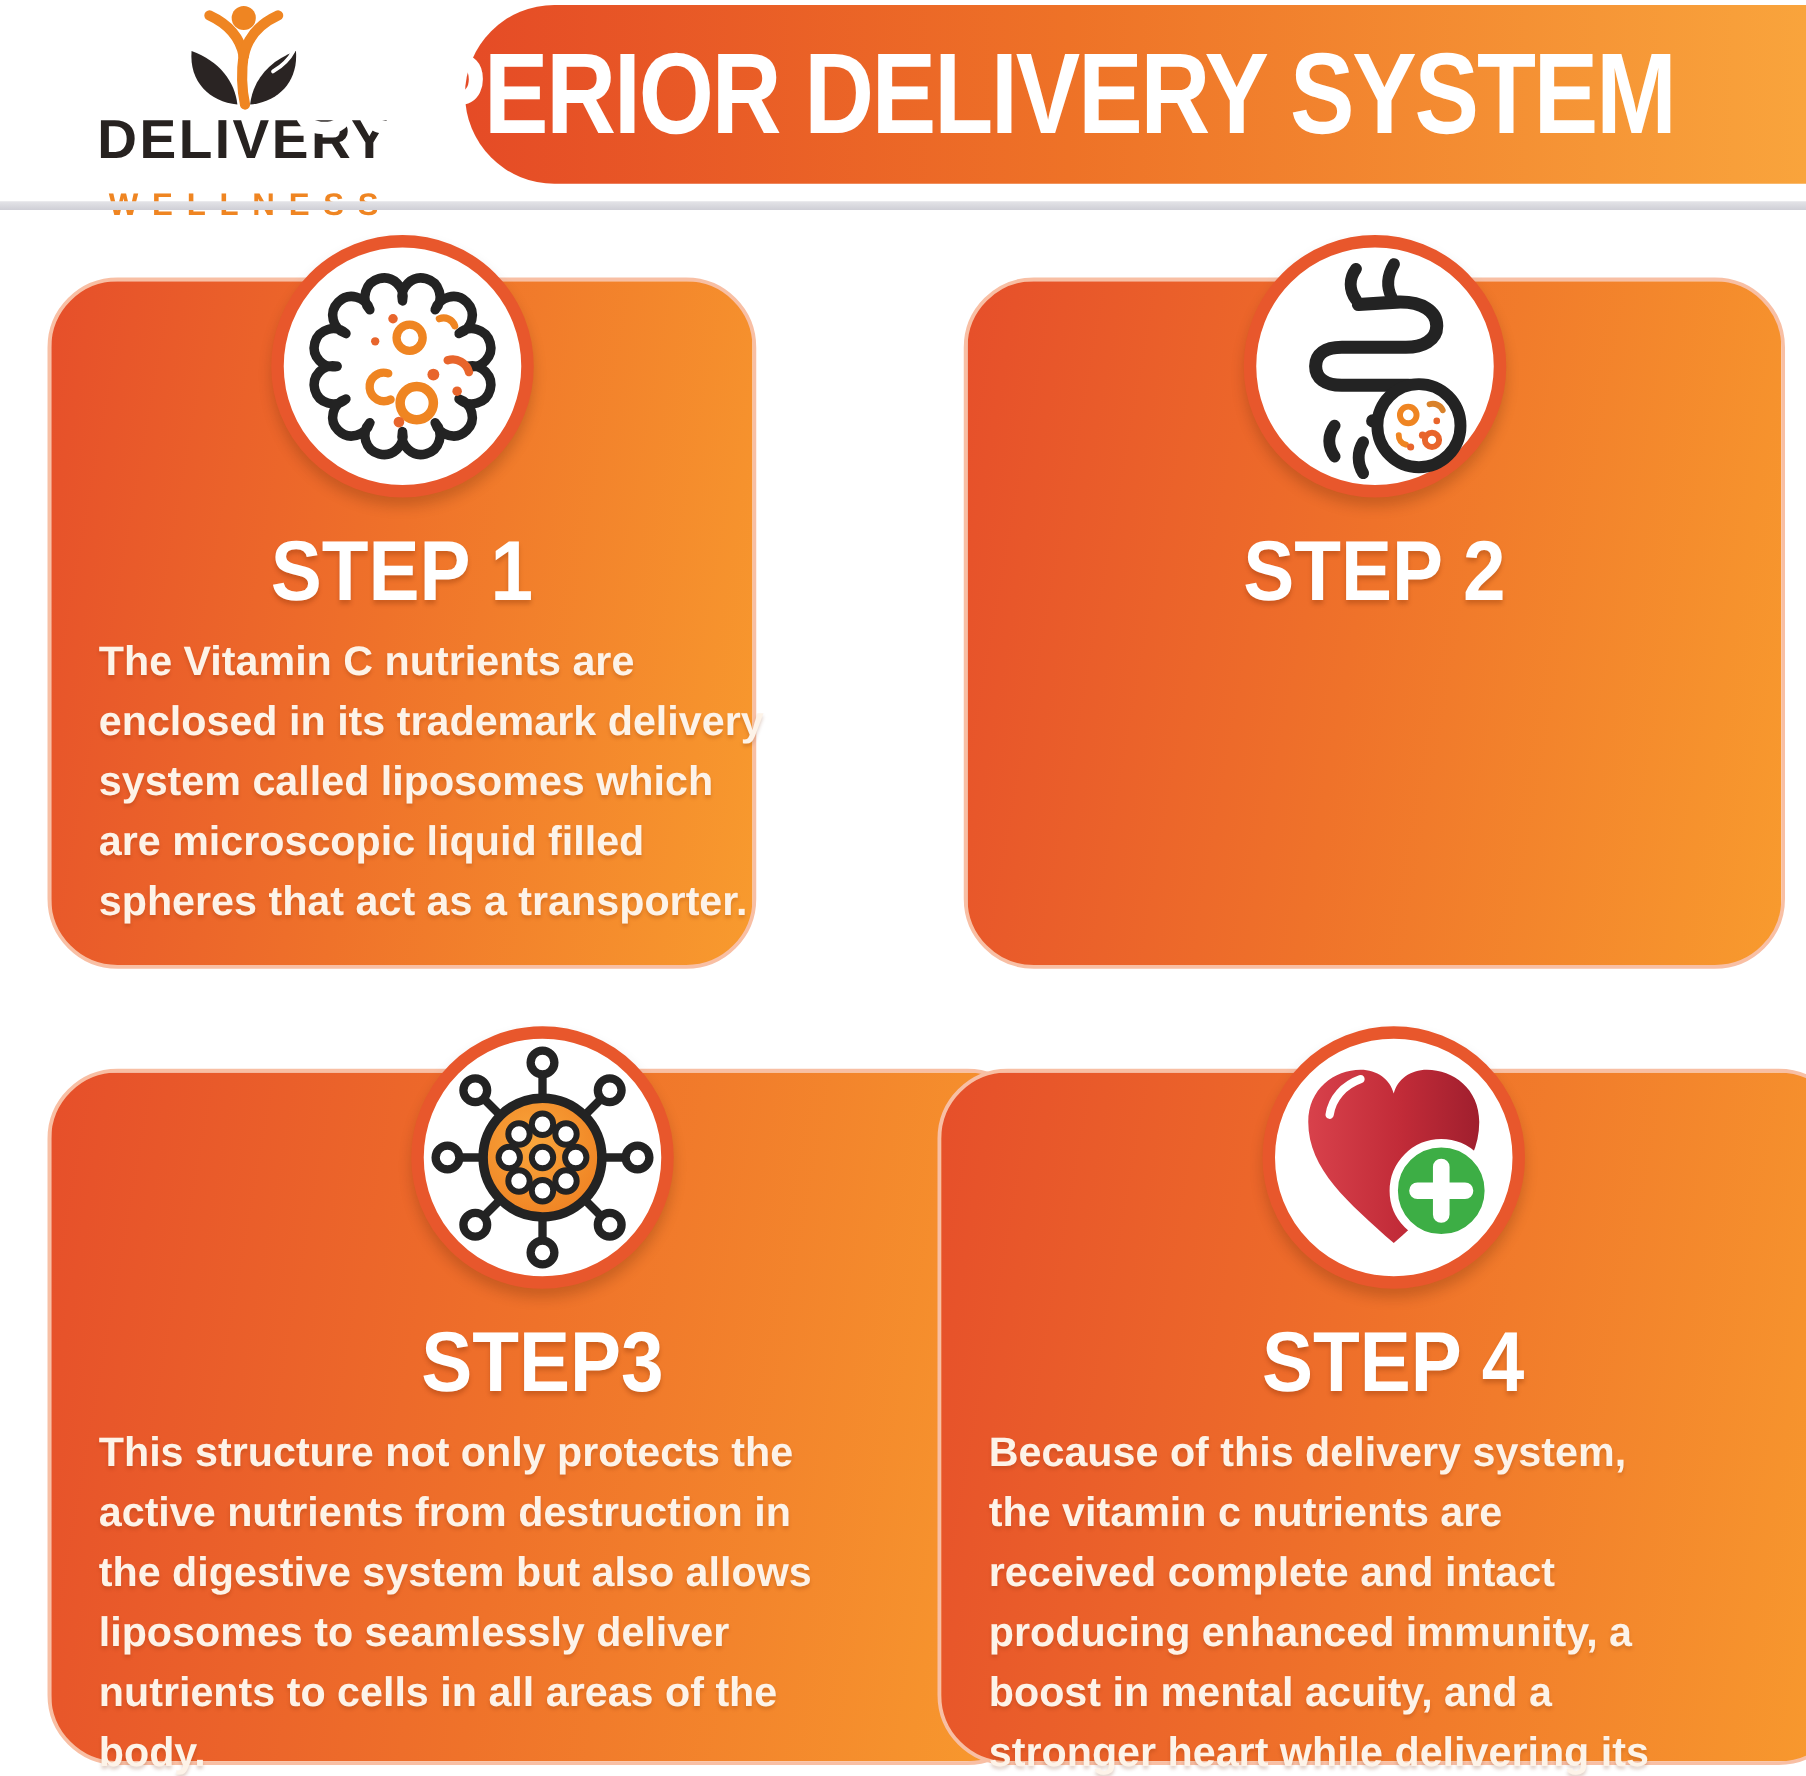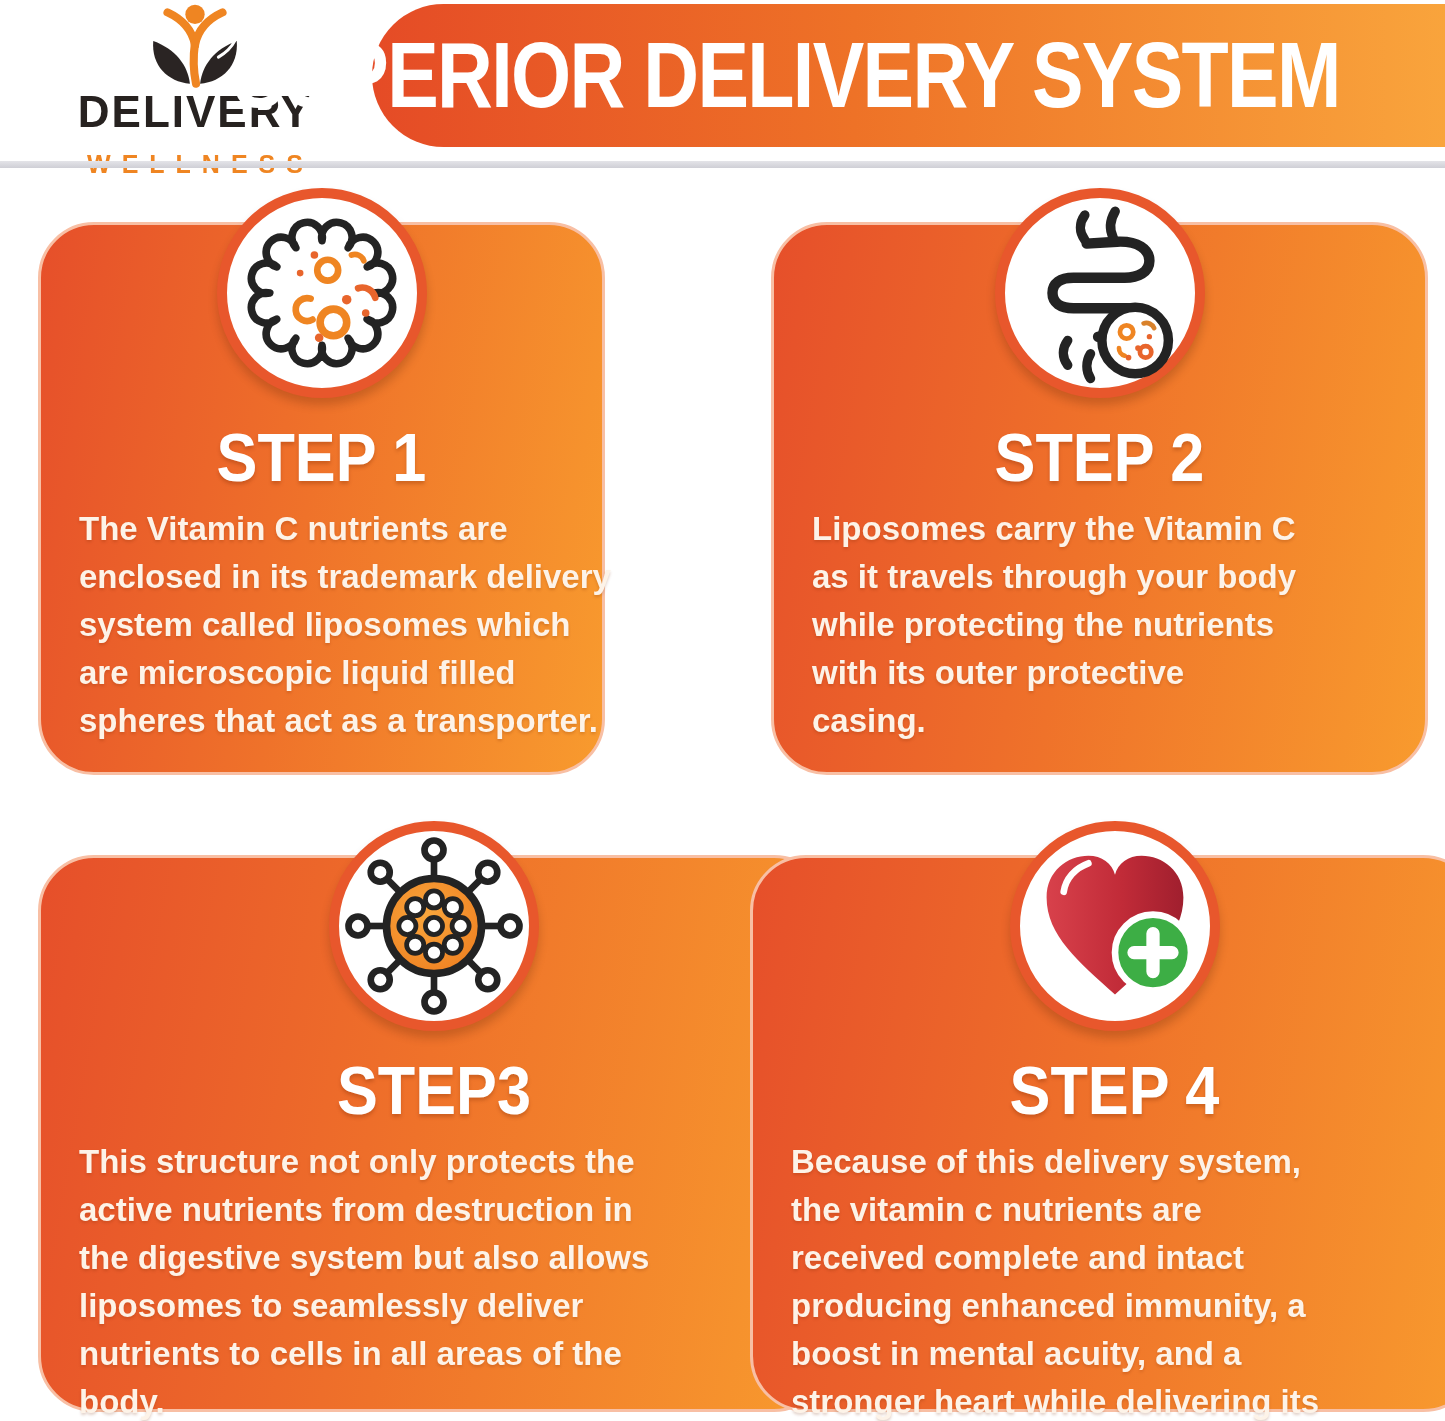--- a/index.html
+++ b/index.html
@@ -110,25 +110,20 @@
       <circle cx="128" cy="141" r="7" fill="none" stroke="#ef8522" stroke-width="5"></circle>
       <circle cx="148" cy="162" r="6" fill="none" stroke="#e8652c" stroke-width="5"></circle>
       <path d="M146,132 a9,9 0 0 1 11,5" fill="none" stroke="#d9822b" stroke-width="5" stroke-linecap="round"></path>
       <path d="M120,158 a8,8 0 0 0 6,8" fill="none" stroke="#ef8522" stroke-width="5" stroke-linecap="round"></path>
       <circle cx="140" cy="158" r="3" fill="#e8652c"></circle>
       <circle cx="130" cy="168" r="3" fill="#e8652c"></circle>
       <circle cx="152" cy="146" r="2.8" fill="#e8652c"></circle>
     </svg>
   </div>
   <div class="card-title">STEP 2</div>
-  <div class="card-body">Liposomes carry the Vitamin C
-as it travels through your body
-while protecting the nutrients
-with its outer protective
-casing.</div>
 </div>
 
 <div class="card card3">
   <div class="icon-circle">
     <svg viewBox="0 0 200 200">
       <defs>
         <radialGradient id="lipo" cx="42%" cy="38%" r="75%">
           <stop offset="0%" stop-color="#f9a63c"></stop>
           <stop offset="100%" stop-color="#ee7d1f"></stop>
         </radialGradient>

